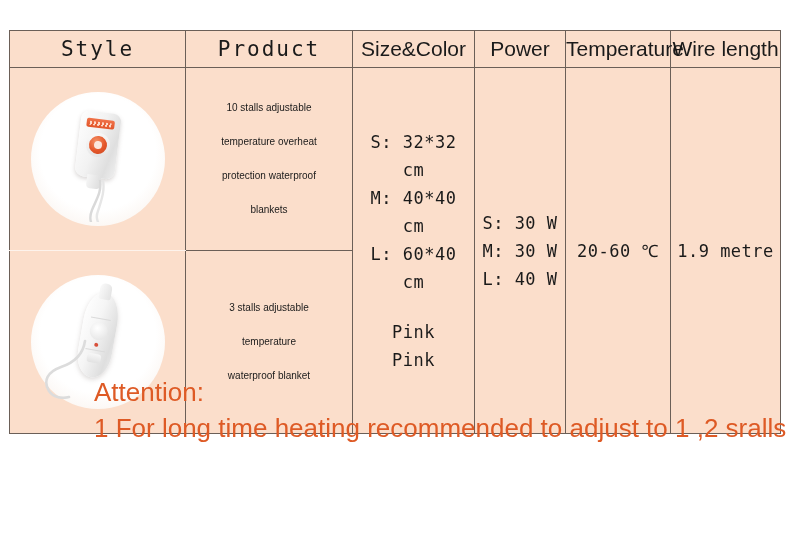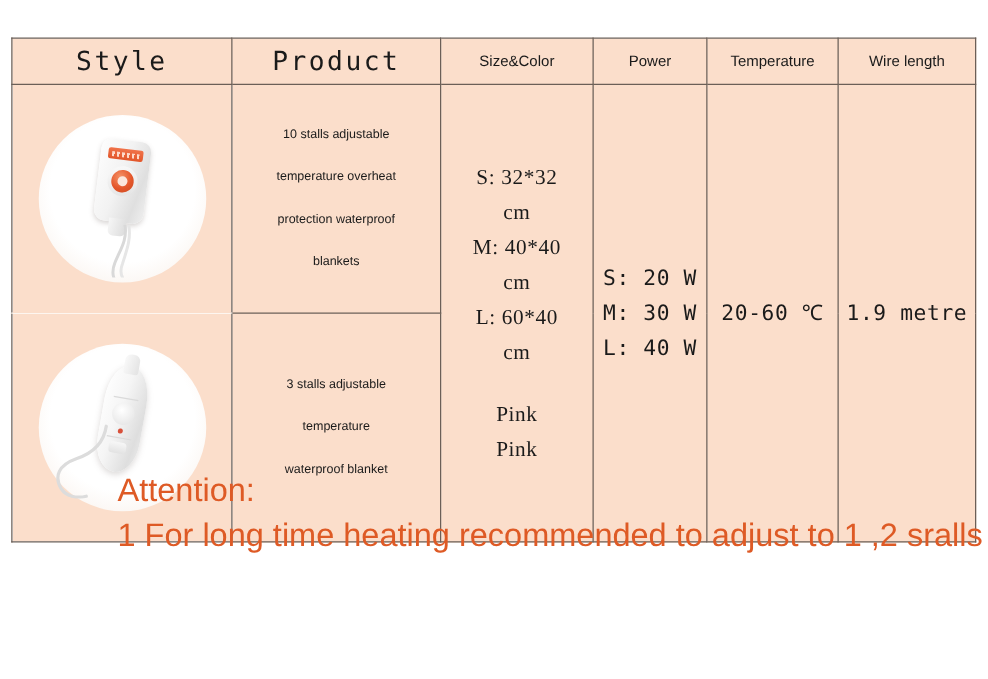--- a/index.html
+++ b/index.html
@@ -45,21 +45,21 @@
     height: 37px;
     background: #f8c7a3;
   }
   .hdr-serif {
     font-family: "DejaVu Sans Mono", "Liberation Mono", monospace;
     font-size: 21px;
     letter-spacing: 2px;
   }
   .hdr-sans {
     font-family: "Liberation Sans", sans-serif;
-    font-size: 12px;
+    font-size: 21px;
   }
 
   
   .col-style   { width: 176px; }
   .col-product { width: 167px; }
   .col-size    { width: 122px; }
   .col-power   { width: 91px;  }
   .col-temp    { width: 105px; }
   .col-wire    { width: 110px; }
 
@@ -210,21 +210,21 @@
   .prod-cell .ln { display: block; }
 
   
   .mono-cell {
     font-family: "DejaVu Sans Mono", "Liberation Mono", monospace;
     font-size: 17px;
     line-height: 28px;
     letter-spacing: 0.5px;
   }
   .size-cell { padding: 14px 4px 10px; vertical-align: top; }
-  .size-cell .blk { display: block; font-family: Liberation Serif, serif; }
+  .size-cell .blk { display: block; }
   .size-cell .gap { display: block; height: 22px; }
   .power-cell .blk, .temp-cell .blk, .wire-cell .blk { display: block; white-space: pre; }
 
   
   #attention {
     position: absolute;
     left: 62px;
     top: 374px;
     width: 726px;
     color: #de5a25;
@@ -292,21 +292,21 @@
           <span class="blk">M: 40*40</span>
           <span class="blk">cm</span>
           <span class="blk">L: 60*40</span>
           <span class="blk">cm</span>
           <span class="gap"></span>
           <span class="blk">Pink</span>
           <span class="blk">Pink</span>
         </td>
 
         <td class="mono-cell power-cell" rowspan="2">
-          <span class="blk">S: 20 W</span>
+          <span class="blk">S: 30 W</span>
           <span class="blk">M: 30 W</span>
           <span class="blk">L: 40 W</span>
         </td>
 
         <td class="mono-cell temp-cell" rowspan="2">
           <span class="blk">20-60 ℃</span>
         </td>
 
         <td class="mono-cell wire-cell" rowspan="2">
           <span class="blk">1.9 metre</span>

